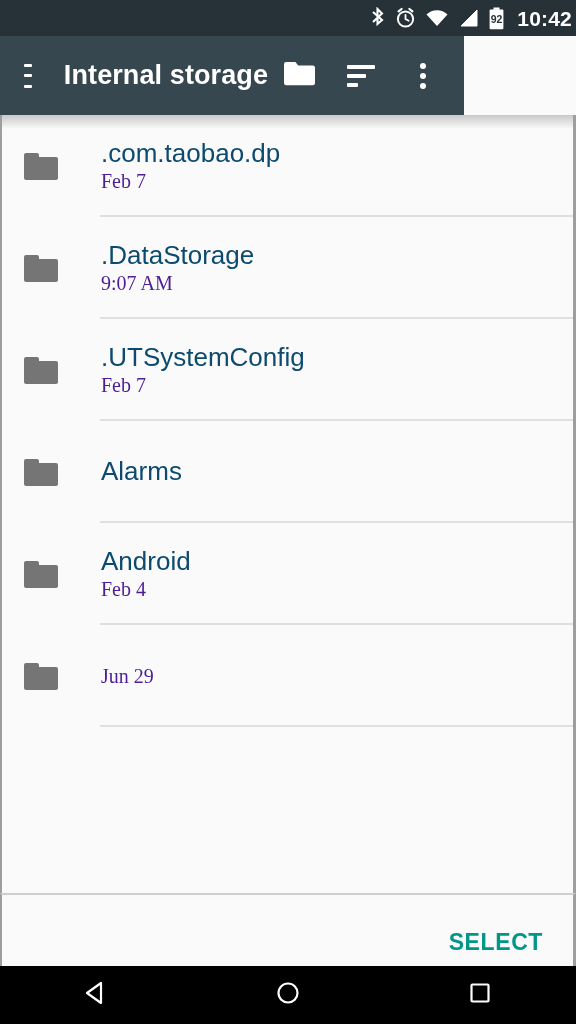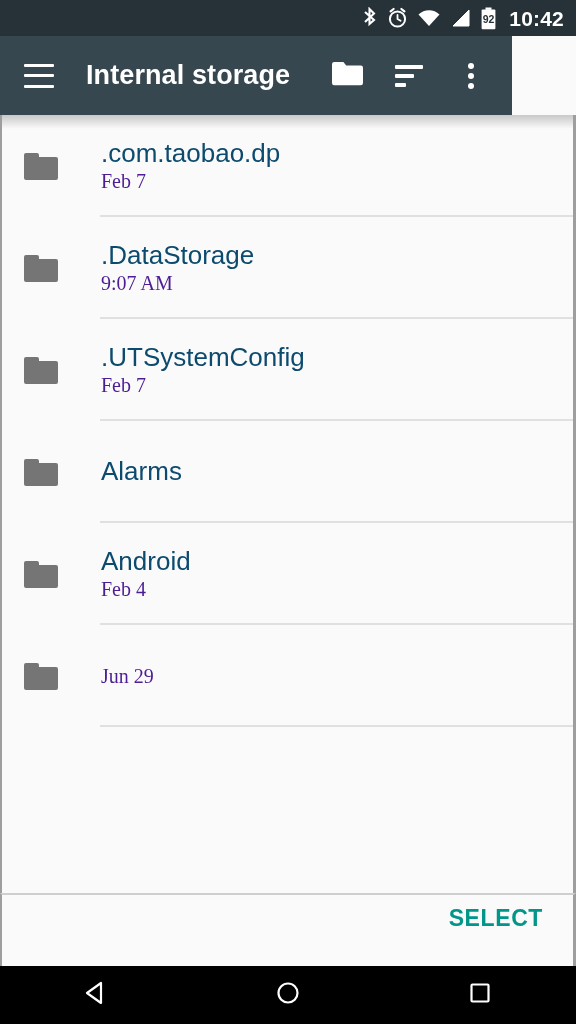--- a/index.html
+++ b/index.html
@@ -9,31 +9,31 @@
     background:#fafafa;
     overflow:hidden;
     position:relative;
   }
 
   
   .statusbar{
     position:absolute; top:0; left:0; width:576px; height:36px;
     background:#263238;
     display:flex; align-items:center; justify-content:flex-end;
-    padding-right:12px; gap:9px;
+    padding-right:4px; gap:9px;
   }
   .sb-icon{ display:flex; align-items:center; justify-content:center; }
   .sb-time{
     color:#ffffff; font-size:21px; font-weight:bold;
     letter-spacing:.2px; margin-left:3px; line-height:1;
   }
 
   
   .appbar{
-    position:absolute; top:36px; left:0; width:512px; height:79px;
+    position:absolute; top:36px; left:0; width:464px; height:79px;
     background:#37474f;
     display:flex; align-items:center;
   }
   .menu-btn{
     width:30px; height:24px; margin-left:24px;
     display:flex; flex-direction:column; justify-content:space-between;
     cursor:pointer;
   }
   .menu-btn span{ display:block; height:3px; background:#fff; border-radius:1px; }
   .appbar-title{
@@ -96,21 +96,21 @@
     font-size:20px; color:#4c1d95; line-height:1.2; margin-top:0;font-family:Liberation Serif, serif;
   }
 
   
   .actionbar{
     position:absolute; top:893px; left:0; width:576px; height:73px;
     background:#fafafa;
     border-top:2px solid #cfcfcf;
     border-left:2px solid #9e9e9e;
     border-right:3px solid #9e9e9e;
-    display:flex; align-items:flex-start; justify-content:flex-end;
+    display:flex; align-items:flex-end; justify-content:flex-end;
     z-index:5;
   }
   .select-btn{
     color:#009688; font-size:23px; font-weight:bold;
     letter-spacing:.6px; padding:10px 16px; margin-right:14px; cursor:pointer;
   }
 
   
   .navbar{
     position:absolute; bottom:0; left:0; width:576px; height:58px;

